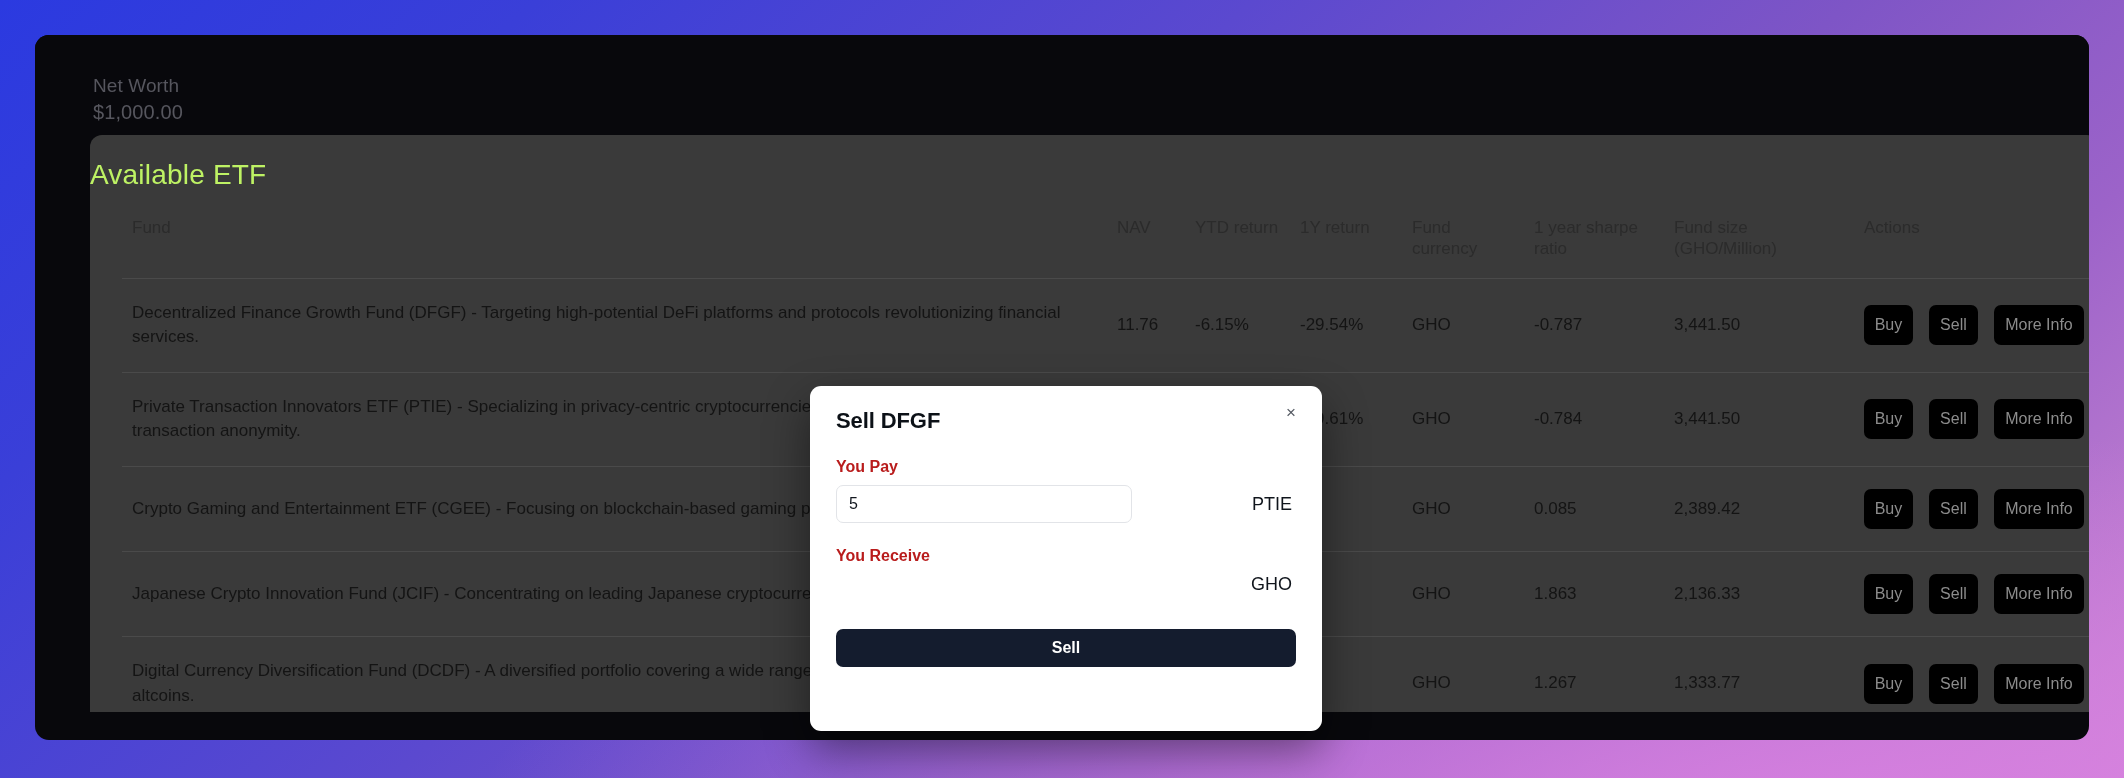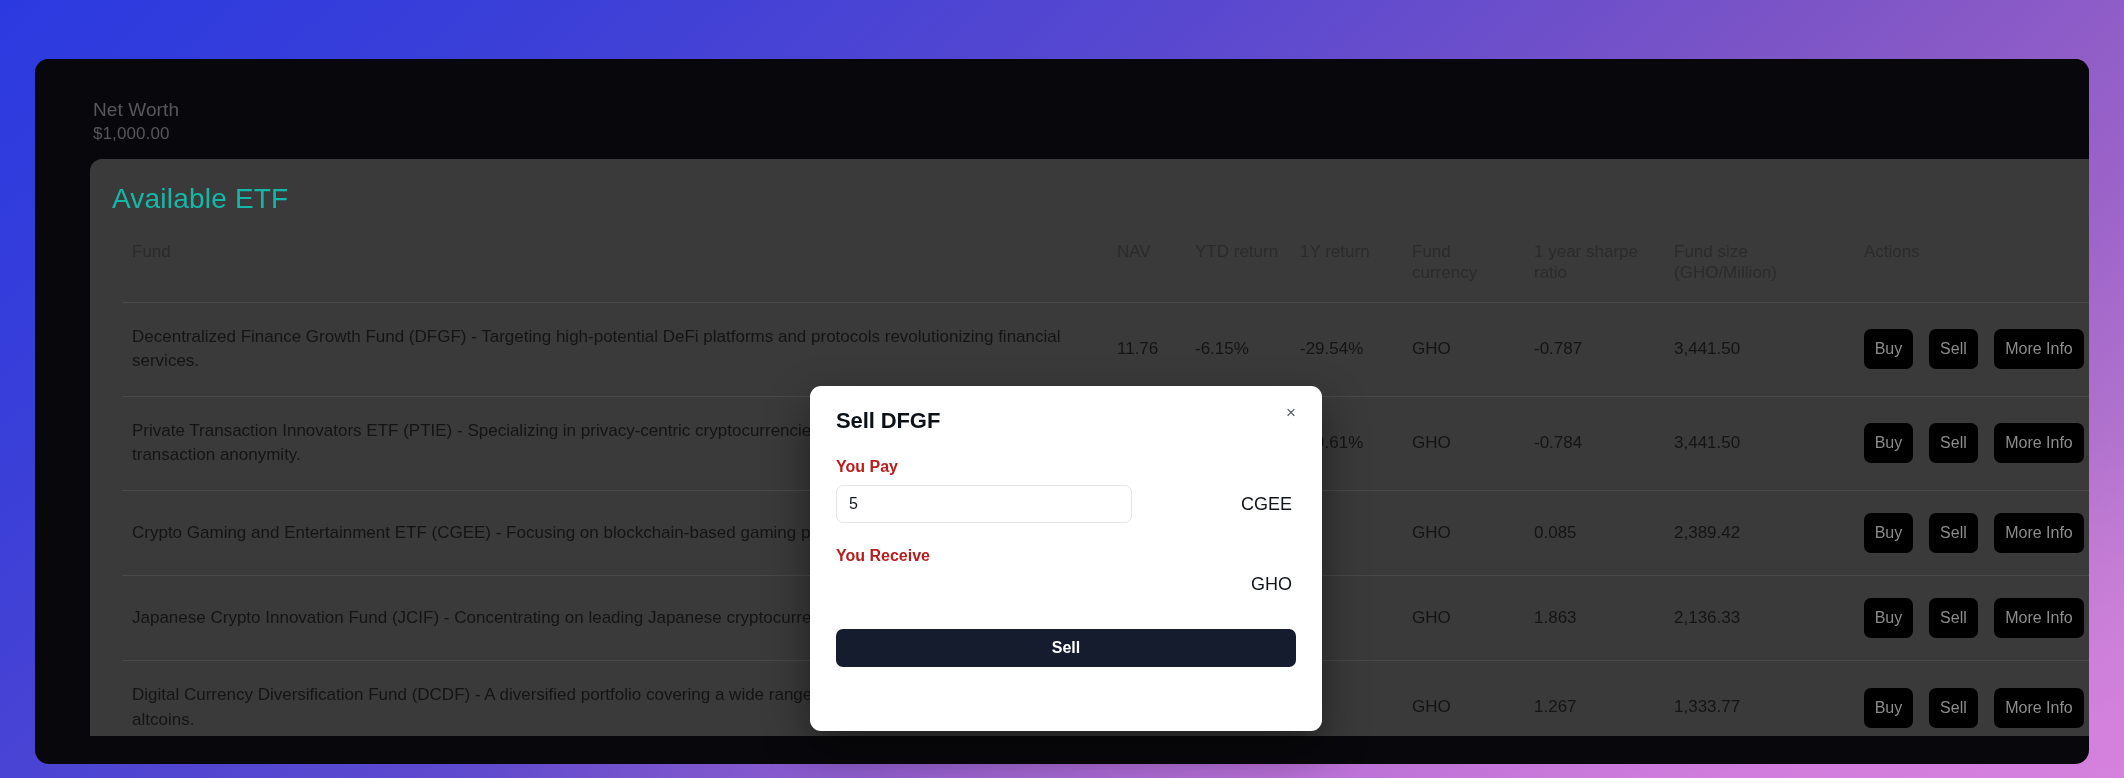--- a/index.html
+++ b/index.html
@@ -21,61 +21,60 @@
   
   .app-window {
     position: absolute;
     left: 35px;
     top: 35px;
     width: 2054px;
     height: 705px;
     background: #08080c;
     border-radius: 14px;
     overflow: hidden;
-    margin-top: 24px;
   }
 
   .net-worth-bar {
     position: absolute;
     left: 0; top: 0;
     width: 100%;
     height: 100px;
     padding: 38px 0 0 58px;
     background: #08080c;
   }
   .nw-label {
     font-size: 19px;
     color: #56565e;
     line-height: 1.35;
     letter-spacing: .1px;
   }
   .nw-value {
-    font-size: 17px;
+    font-size: 20px;
     color: #56565e;
     line-height: 1.35;
     letter-spacing: .1px;
   }
 
   
   .etf-card {
     position: absolute;
     left: 55px;
     top: 100px;
     width: 2009px;
     height: 577px;
     background: #3a3a3a;
     border-radius: 12px 12px 0 0;
     padding: 24px 0 0 0;
     overflow: hidden;
   }
   .etf-title {
     font-size: 28px;
     font-weight: 400;
-    color: #14b8a6;
-    padding: 0 0 0 22px;
+    color: #bef264;
+    padding: 0 0 0 0;
     letter-spacing: .2px;
   }
 
   .table-wrap {
     margin-top: 18px;
     padding: 0 32px;
   }
   table.etf-table {
     width: 100%;
     border-collapse: collapse;
@@ -332,21 +331,21 @@
   </div>
 </div>
 
 <div class="modal">
   <button class="modal-close">×</button>
   <div class="modal-title">Sell DFGF</div>
 
   <div class="field-label">You Pay</div>
   <div class="field-row">
     <input class="field-input" type="text" value="5" style="">
-    <span class="field-token">CGEE</span>
+    <span class="field-token">PTIE</span>
   </div>
 
   <div class="field-label">You Receive</div>
   <div class="field-row">
     <span class="field-token">GHO</span>
   </div>
 
   <button class="modal-cta">Sell</button>
 </div>
 

